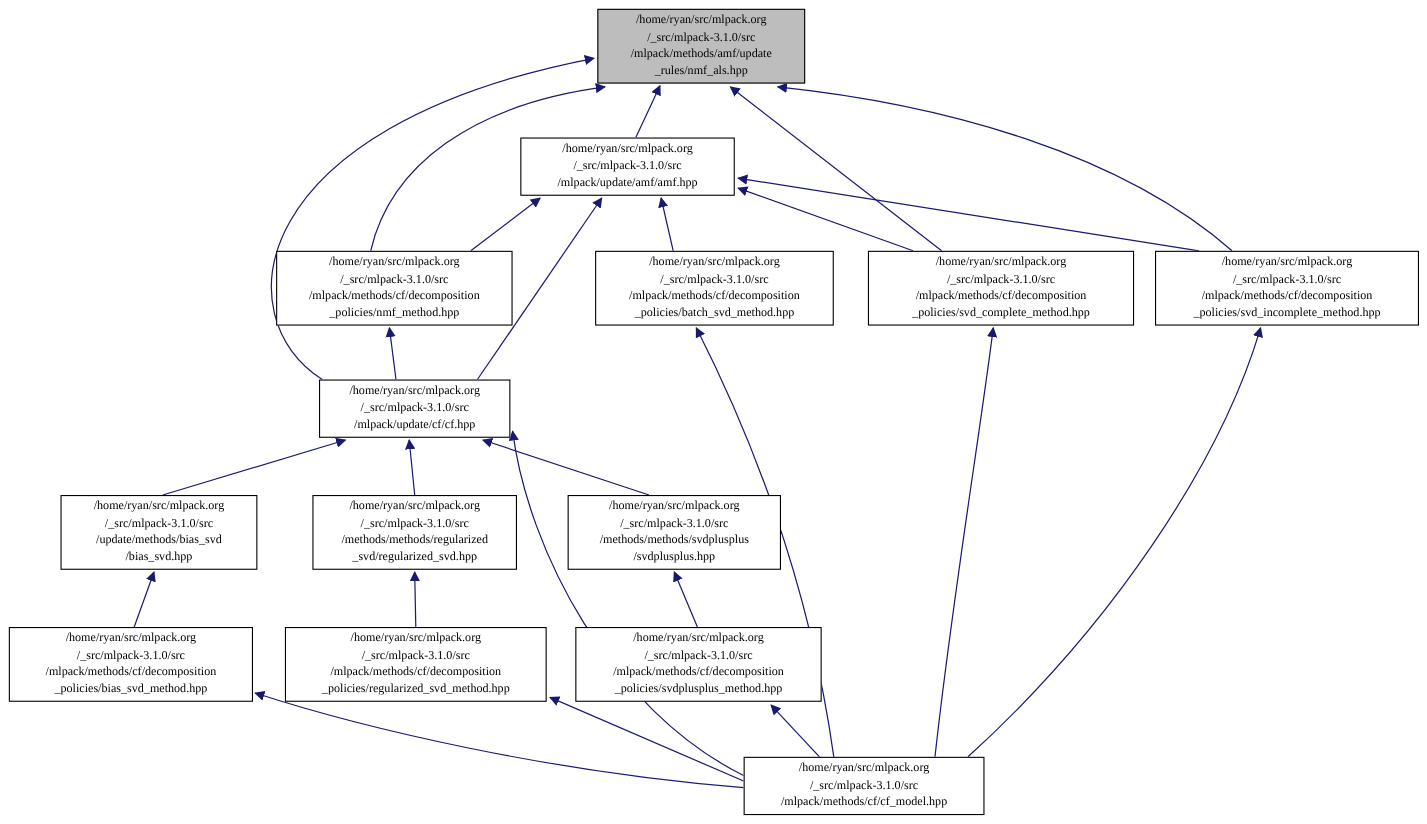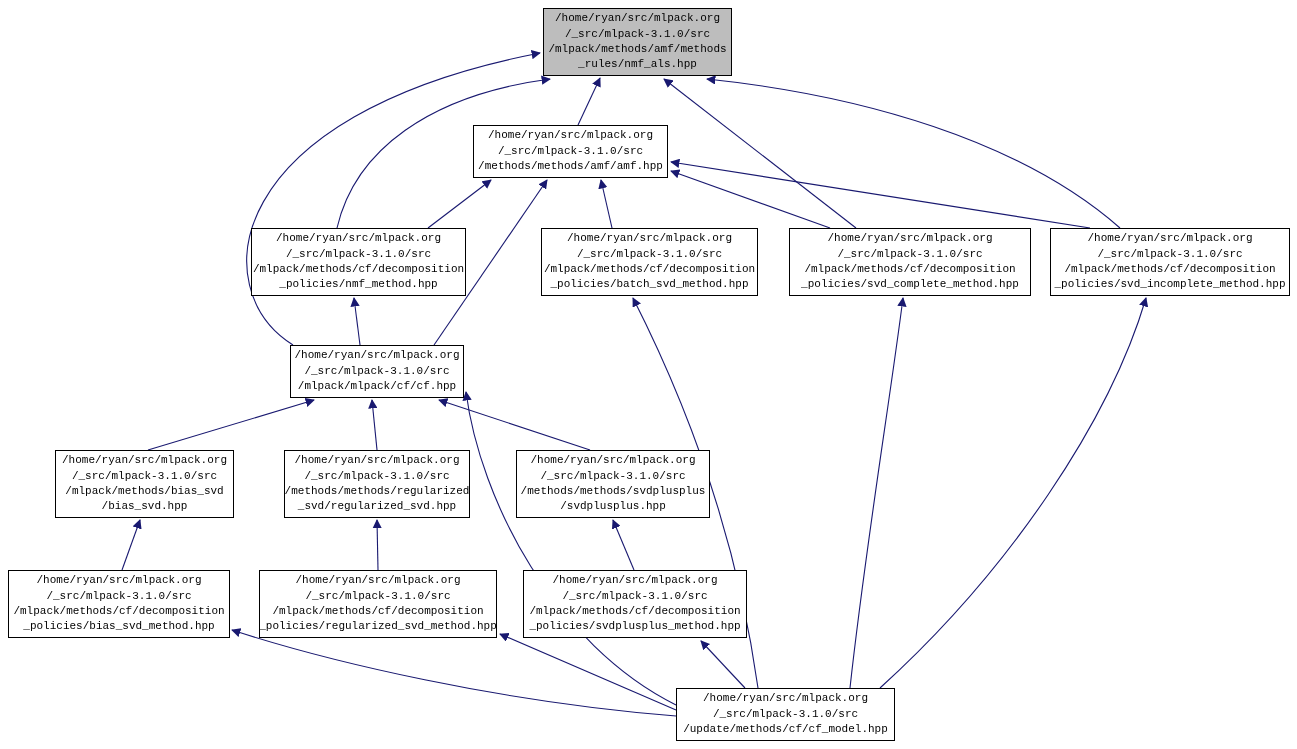--- a/index.html
+++ b/index.html
@@ -1,20 +1,20 @@
 <!DOCTYPE html>
 <html><head>
 <meta charset="utf-8">
 <style>
   html,body{margin:0;padding:0;background:#ffffff;}
   .canvas{
     position:relative;
     width:1297px;height:749px;
     background:#ffffff;
-    font-family:Liberation Mono, monospace;
+    font-family:Liberation Serif, serif;
     overflow:hidden;
   }
   svg.edges{
     position:absolute;left:0;top:0;width:1297px;height:749px;
     pointer-events:none;
   }
   .edge{fill:none;stroke-width:1.1px;}
   .node{
     position:absolute;
     box-sizing:border-box;
@@ -70,28 +70,28 @@
       <path d="M676,710 L500,634" class="edge" stroke="#191970" marker-end="url(#arrowhead)"></path>
       <path d="M745,688 L701,641" class="edge" stroke="#191970" marker-end="url(#arrowhead)"></path>
       <path d="M758,688 C740,560 700,430 633,298" class="edge" stroke="#191970" marker-end="url(#arrowhead)"></path>
       <path d="M850,688 C865,550 890,400 903,298" class="edge" stroke="#191970" marker-end="url(#arrowhead)"></path>
       <path d="M880,688 C1010,570 1110,420 1146,298" class="edge" stroke="#191970" marker-end="url(#arrowhead)"></path>
     </svg>
 
   <div class="node highlighted" id="n-nmf_als" style="left: 543px; top: 8px; width: 189px; height: 68px; border-color: rgb(0, 0, 0); color: rgb(0, 0, 0); background: rgb(189, 189, 189);">
     <div class="nl">/home/ryan/src/mlpack.org</div>
     <div class="nl">/_src/mlpack-3.1.0/src</div>
-    <div class="nl">/mlpack/methods/amf/methods</div>
+    <div class="nl">/mlpack/methods/amf/update</div>
     <div class="nl">_rules/nmf_als.hpp</div>
   </div>
 
   <div class="node" id="n-amf" style="left: 473px; top: 125px; width: 195px; height: 53px; border-color: rgb(0, 0, 0); color: rgb(0, 0, 0); background: rgb(255, 255, 255);">
     <div class="nl">/home/ryan/src/mlpack.org</div>
     <div class="nl">/_src/mlpack-3.1.0/src</div>
-    <div class="nl">/methods/methods/amf/amf.hpp</div>
+    <div class="nl">/mlpack/update/amf/amf.hpp</div>
   </div>
 
   <div class="node" id="n-nmf_method" style="left: 251px; top: 228px; width: 215px; height: 68px; border-color: rgb(0, 0, 0); color: rgb(0, 0, 0); background: rgb(255, 255, 255);">
     <div class="nl">/home/ryan/src/mlpack.org</div>
     <div class="nl">/_src/mlpack-3.1.0/src</div>
     <div class="nl">/mlpack/methods/cf/decomposition</div>
     <div class="nl">_policies/nmf_method.hpp</div>
   </div>
 
   <div class="node" id="n-batch_svd_method" style="left: 541px; top: 228px; width: 217px; height: 68px; border-color: rgb(0, 0, 0); color: rgb(0, 0, 0); background: rgb(255, 255, 255);">
@@ -111,27 +111,27 @@
   <div class="node" id="n-svd_incomplete_method" style="left: 1050px; top: 228px; width: 240px; height: 68px; border-color: rgb(0, 0, 0); color: rgb(0, 0, 0); background: rgb(255, 255, 255);">
     <div class="nl">/home/ryan/src/mlpack.org</div>
     <div class="nl">/_src/mlpack-3.1.0/src</div>
     <div class="nl">/mlpack/methods/cf/decomposition</div>
     <div class="nl">_policies/svd_incomplete_method.hpp</div>
   </div>
 
   <div class="node" id="n-cf" style="left: 290px; top: 345px; width: 174px; height: 53px; border-color: rgb(0, 0, 0); color: rgb(0, 0, 0); background: rgb(255, 255, 255);">
     <div class="nl">/home/ryan/src/mlpack.org</div>
     <div class="nl">/_src/mlpack-3.1.0/src</div>
-    <div class="nl">/mlpack/mlpack/cf/cf.hpp</div>
+    <div class="nl">/mlpack/update/cf/cf.hpp</div>
   </div>
 
   <div class="node" id="n-bias_svd" style="left: 55px; top: 450px; width: 179px; height: 68px; border-color: rgb(0, 0, 0); color: rgb(0, 0, 0); background: rgb(255, 255, 255);">
     <div class="nl">/home/ryan/src/mlpack.org</div>
     <div class="nl">/_src/mlpack-3.1.0/src</div>
-    <div class="nl">/mlpack/methods/bias_svd</div>
+    <div class="nl">/update/methods/bias_svd</div>
     <div class="nl">/bias_svd.hpp</div>
   </div>
 
   <div class="node" id="n-regularized_svd" style="left: 284px; top: 450px; width: 186px; height: 68px; border-color: rgb(0, 0, 0); color: rgb(0, 0, 0); background: rgb(255, 255, 255);">
     <div class="nl">/home/ryan/src/mlpack.org</div>
     <div class="nl">/_src/mlpack-3.1.0/src</div>
     <div class="nl">/methods/methods/regularized</div>
     <div class="nl">_svd/regularized_svd.hpp</div>
   </div>
 
@@ -159,16 +159,16 @@
   <div class="node" id="n-svdplusplus_method" style="left: 523px; top: 570px; width: 224px; height: 68px; border-color: rgb(0, 0, 0); color: rgb(0, 0, 0); background: rgb(255, 255, 255);">
     <div class="nl">/home/ryan/src/mlpack.org</div>
     <div class="nl">/_src/mlpack-3.1.0/src</div>
     <div class="nl">/mlpack/methods/cf/decomposition</div>
     <div class="nl">_policies/svdplusplus_method.hpp</div>
   </div>
 
   <div class="node" id="n-cf_model" style="left: 676px; top: 688px; width: 219px; height: 53px; border-color: rgb(0, 0, 0); color: rgb(0, 0, 0); background: rgb(255, 255, 255);">
     <div class="nl">/home/ryan/src/mlpack.org</div>
     <div class="nl">/_src/mlpack-3.1.0/src</div>
-    <div class="nl">/update/methods/cf/cf_model.hpp</div>
+    <div class="nl">/mlpack/methods/cf/cf_model.hpp</div>
   </div>
 
 </div>
 
 </body></html>

